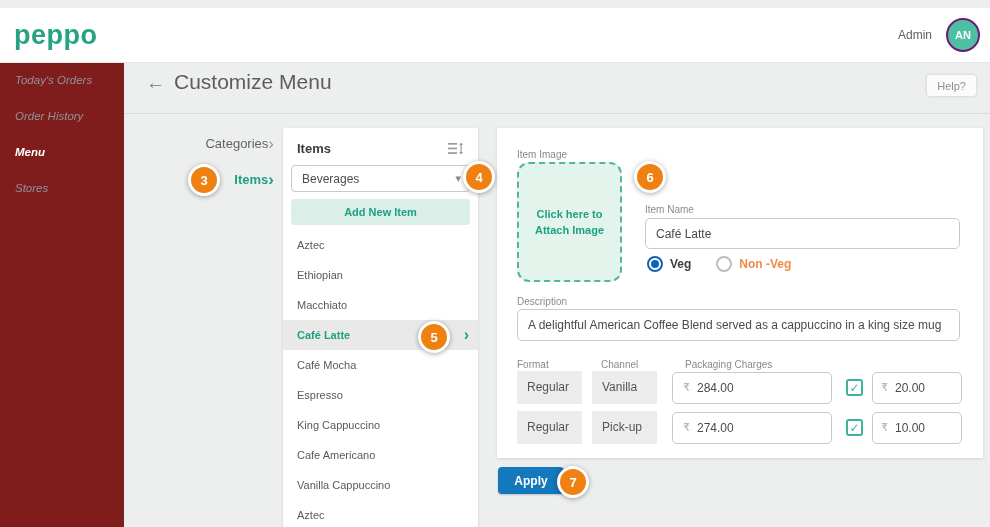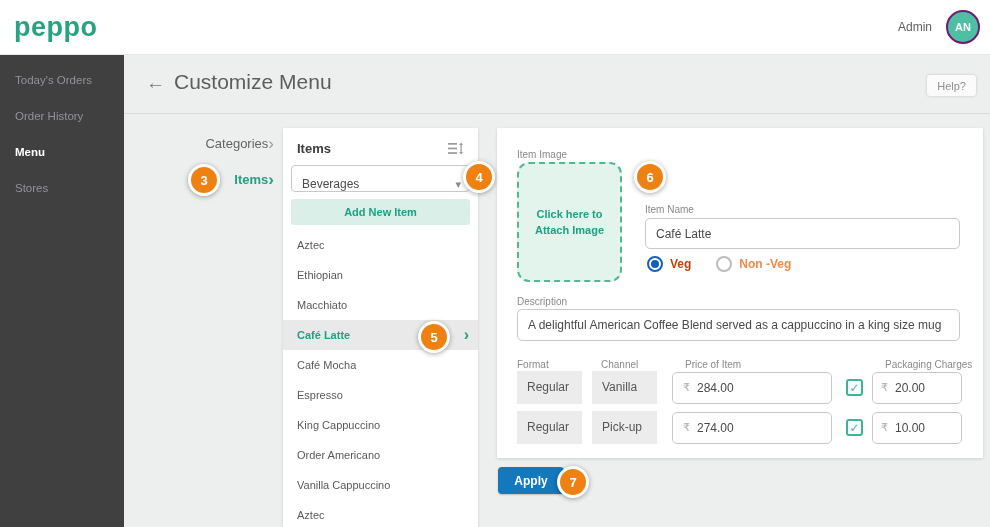--- a/index.html
+++ b/index.html
@@ -1,31 +1,31 @@
 <!DOCTYPE html>
 <html><head>
 <meta charset="utf-8">
 <style>
   * { box-sizing: border-box; margin: 0; padding: 0; }
   html,body { width: 990px; height: 527px; }
   body { font-family: "Liberation Sans", sans-serif; background: #ffffff; }
   .app { position: relative; width: 990px; height: 527px; overflow: hidden; background: #edefee; }
 
   
-  .top-header { position: absolute; top:0; left:0; width:990px; height:55px; background:#fff;
+  .top-header { position: absolute; top:8px; left:0; width:990px; height:55px; background:#fff;
     border-bottom:1px solid #e7e7e7; z-index:6; }
   .logo { position:absolute; left:14px; top:12px; font-size:27px; font-weight:bold;
     color:#27a383; letter-spacing:.5px; }
   .admin-label { position:absolute; right:58px; top:20px; font-size:12px; color:#5f5f5f; }
   .avatar { position:absolute; right:10px; top:10px; width:34px; height:34px; border-radius:50%;
     background:#4dbfa2; border:2px solid #701a75; color:#fff; font-size:11px; font-weight:bold;
     display:flex; align-items:center; justify-content:center; }
 
   
-  .sidebar { position:absolute; top:55px; left:0; width:124px; height:472px; background:#404040; z-index:5; }
+  .sidebar { position:absolute; top:55px; left:0; width:124px; height:472px; background:#7f1d1d; z-index:5;font-style:italic; }
   .side-item { height:36px; line-height:36px; padding-left:15px; font-size:11.5px; color:#92929a; cursor:pointer; }
   .side-item.first { margin-top:7px; }
   .side-item.active { color:#ffffff; font-weight:bold; }
 
   
   .titlebar { position:absolute; left:124px; top:55px; width:866px; height:59px;
     border-bottom:1px solid #dadada; }
   .back-icon { position:absolute; left:22px; top:17px; font-size:19px; color:#757575; cursor:pointer; }
   .page-title { position:absolute; left:50px; top:15px; font-size:21px; color:#5d5d5d; font-weight:400; }
   .help-btn { position:absolute; right:14px; top:20px; height:21px; padding:0 10px; font-size:11px;
@@ -43,21 +43,21 @@
   .nav-row.items .nav-chev { color:#1fa183; font-weight:bold; }
 
   
   .items-card { position:absolute; left:283px; top:128px; width:195px; height:399px; background:#fff;
     box-shadow:0 1px 3px rgba(0,0,0,.13); overflow:hidden; }
   .items-card-header { display:flex; justify-content:space-between; align-items:center;
     padding:13px 14px 9px 14px; }
   .items-card-title { font-size:13px; font-weight:bold; color:#3c3c3c; }
   .sort-icon { cursor:pointer; line-height:0; }
   .category-select { margin:0 8px; height:27px; border:1px solid #c9c9c9; border-radius:4px;
-    display:flex; align-items:flex-end; justify-content:space-between; padding:0 8px 0 10px;
+    display:flex; align-items:center; justify-content:space-between; padding:0 8px 0 10px;
     font-size:12px; color:#4c4c4c; cursor:pointer; background:#fff; }
   .select-caret { color:#8b8b8b; font-size:11px; }
   .add-item-btn { margin:7px 8px 0 8px; height:26px; width:179px; background:#d9efe8; border:none;
     border-radius:3px; color:#1fa183; font-size:11px; font-weight:bold; cursor:pointer; font-family:inherit; }
   .item-list { margin-top:5px; }
   .list-item { height:30px; line-height:30px; padding-left:14px; font-size:11px; color:#5a5a5a;
     cursor:pointer; position:relative; }
   .list-item.selected { background:#e9e9e9; color:#1fa183; font-weight:bold; }
   .sel-chev { position:absolute; right:9px; top:0; color:#1fa183; font-size:16px; font-weight:bold; }
 
@@ -73,21 +73,21 @@
   .lbl-item-name { left:148px; top:76px; }
   .text-input { position:absolute; border:1px solid #c9c9c9; border-radius:5px; font-size:12px;
     color:#4a4a4a; padding:0 10px; font-family:inherit; background:#fff; }
   .name-input { left:148px; top:90px; width:315px; height:31px; }
   .radio-row { position:absolute; left:150px; top:128px; display:flex; align-items:center; }
   .radio { width:16px; height:16px; border-radius:50%; border:2px solid #bdbdbd; background:#fff;
     display:flex; align-items:center; justify-content:center; cursor:pointer; }
   .radio.checked { border-color:#1360b5; }
   .radio.checked .radio-dot { width:8px; height:8px; border-radius:50%; background:#1360b5; }
   .radio-label { font-size:12px; font-weight:bold; margin:0 0 0 7px; }
-  .veg-label { color:#c2410c; }
+  .veg-label { color:#404040; }
   .nonveg-label { color:#f08a4a; }
   .radio-gap { width:25px; }
   .lbl-description { left:20px; top:168px; }
   .desc-input { left:20px; top:181px; width:443px; height:32px; }
 
   .pricing-headers { position:absolute; left:20px; top:231px; display:flex; }
   .ph { font-size:10px; color:#8a8a8a; }
   .ph-format { width:84px; } .ph-channel { width:80px; } .ph-price { width:200px; padding-left:4px; }
   .ph-pack { padding-left:4px; }
   .price-row { position:absolute; left:20px; display:flex; align-items:center; }
@@ -174,21 +174,21 @@
       <div class="list-item"><span>Aztec</span></div>
       <div class="list-item"><span>Ethiopian</span></div>
       <div class="list-item"><span>Macchiato</span></div>
       <div class="list-item selected">
         <span>Café Latte</span>
         <span class="sel-chev">›</span>
       </div>
       <div class="list-item"><span>Café Mocha</span></div>
       <div class="list-item"><span>Espresso</span></div>
       <div class="list-item"><span>King Cappuccino</span></div>
-      <div class="list-item"><span>Order Americano</span></div>
+      <div class="list-item"><span>Cafe Americano</span></div>
       <div class="list-item"><span>Vanilla Cappuccino</span></div>
       <div class="list-item"><span>Aztec</span></div>
     </div>
   </section>
 
   <section class="detail-card">
     <span class="field-label lbl-item-image">Item Image</span>
     <div class="attach-box">
       <span class="attach-text">Click here to Attach Image</span>
     </div>
@@ -205,21 +205,20 @@
       <span class="radio"></span>
       <span class="radio-label nonveg-label">Non -Veg</span>
     </div>
 
     <span class="field-label lbl-description">Description</span>
     <input class="text-input desc-input" value="A delightful American Coffee Blend served as a cappuccino in a king size mug" style="">
 
     <div class="pricing-headers">
       <span class="ph ph-format">Format</span>
       <span class="ph ph-channel">Channel</span>
-      <span class="ph ph-price">Price of Item</span>
       <span class="ph ph-pack">Packaging Charges</span>
     </div>
 
     <div class="price-row r0">
       <span class="chip">Regular</span>
       <span class="chip">Vanilla</span>
       <span class="price-box">
         <span class="rupee">₹</span>
         <span>284.00</span>
       </span>

